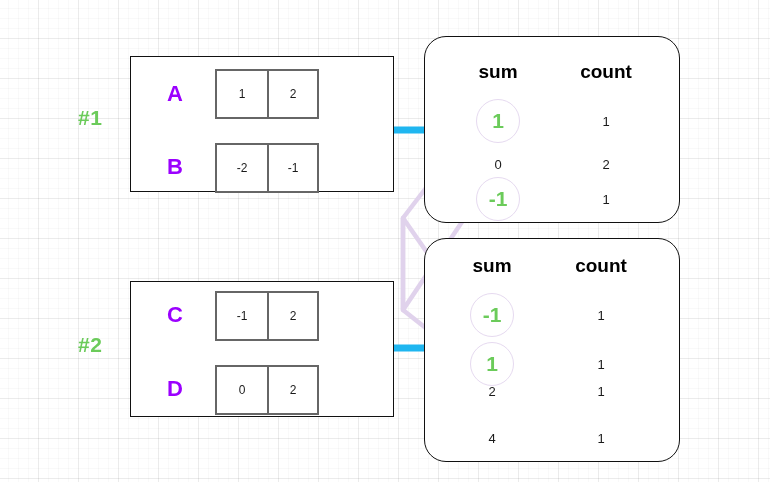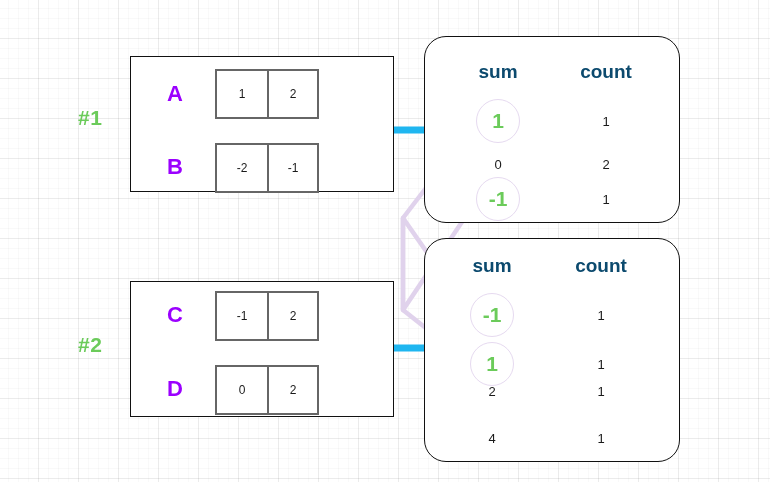--- a/index.html
+++ b/index.html
@@ -71,21 +71,21 @@
   
   .rtable {
     position: absolute;
     border: 1.8px solid #111111;
     border-radius: 22px;
     background: #ffffff;
     box-sizing: border-box;
   }
   .th {
     position: absolute;
-    color: #0c4a6e;
+    color: #000000;
     font-size: 19px;
     font-weight: bold;
     transform: translate(-50%, -50%);
     white-space: nowrap;
     text-align: right;
   }
   .tcell {
     position: absolute;
     font-size: 13px;
     color: #1a1a1a;

